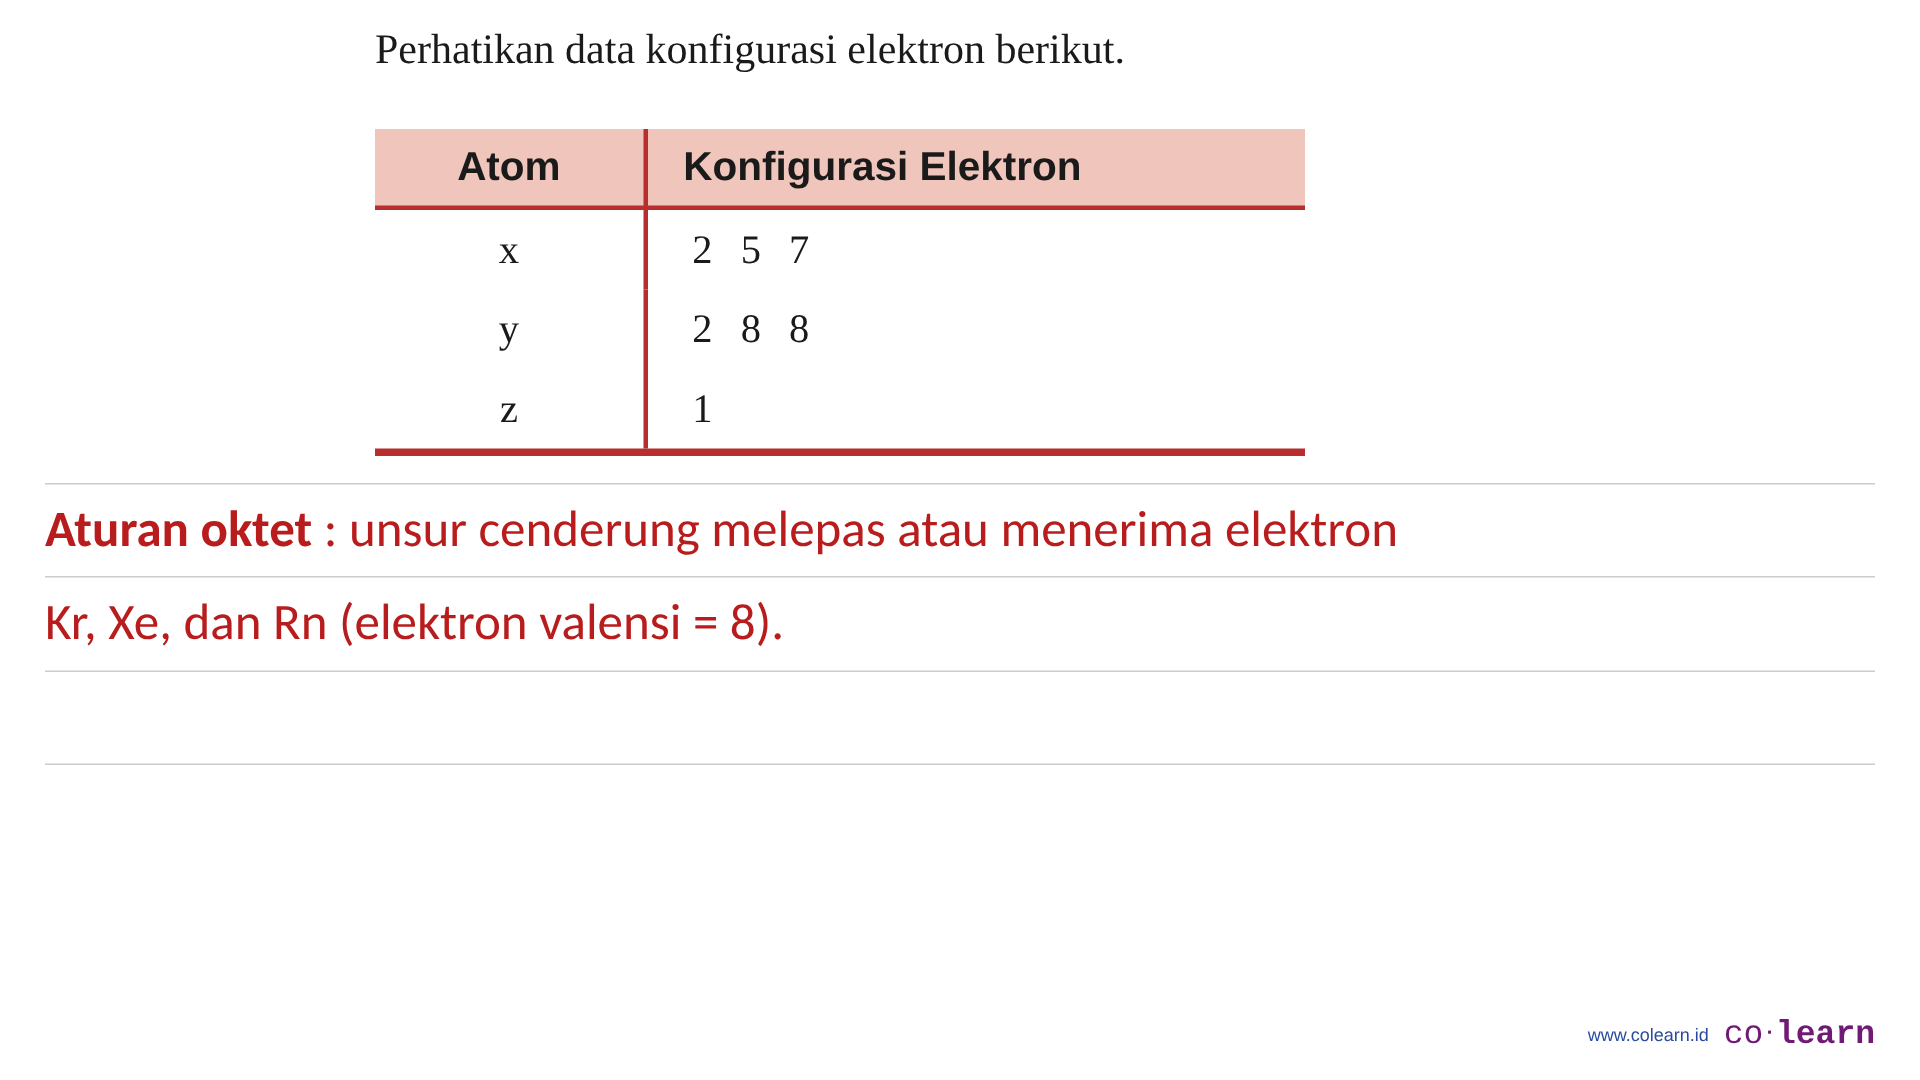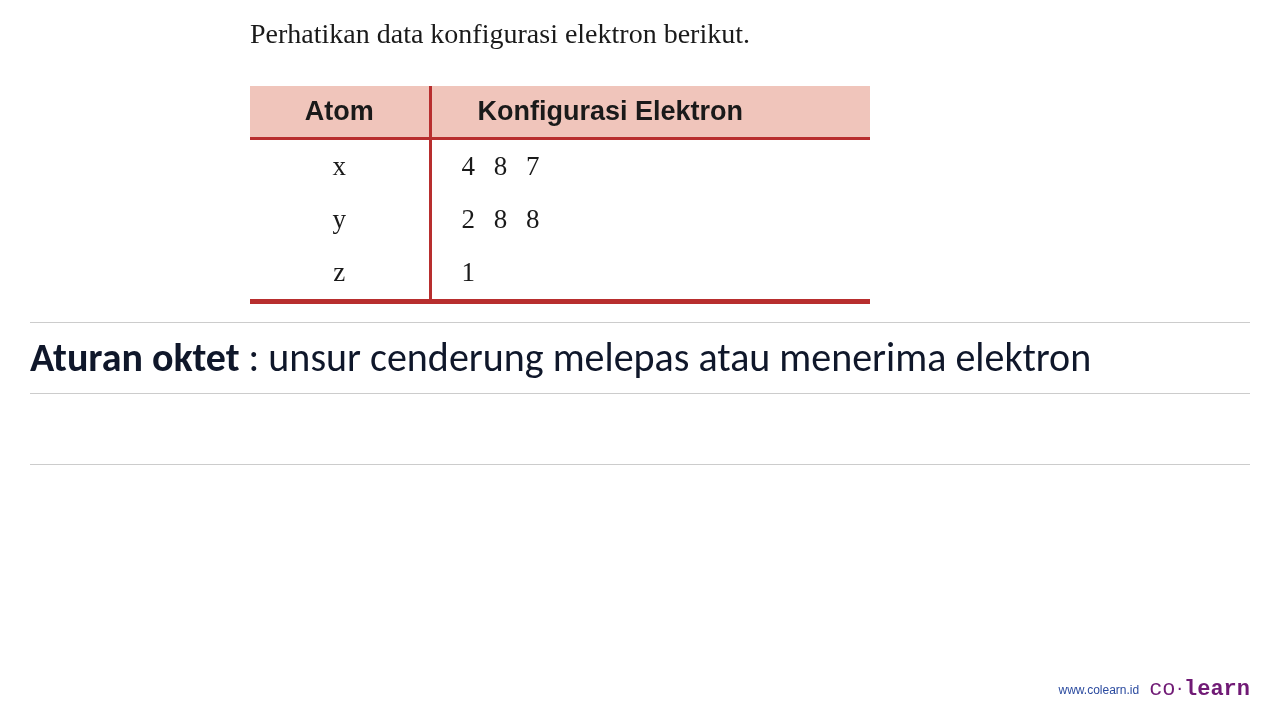--- a/index.html
+++ b/index.html
@@ -39,21 +39,21 @@
       padding: 10px 20px;
       text-align: center;
       border-bottom: 3px solid #b82e2e;
     }
     .data-table thead th:first-child {
       border-right: 3px solid #b82e2e;
       width: 180px;
     }
     .data-table thead th:last-child {
       text-align: left;
-      padding-left: 46px;
+      padding-left: 24px;
     }
     .data-table tbody td {
       font-family: Georgia, serif;
       font-size: 27px;
       padding: 11px 20px;
       color: #1a1a1a;
     }
     .data-table tbody td:first-child {
       border-right: 3px solid #b82e2e;
       text-align: center;
@@ -72,22 +72,22 @@
       font-family: Georgia, serif;
     }
     .explanation-section {
       margin-top: 18px;
       padding: 0 30px;
     }
     .explanation-row {
       border-bottom: 1px solid #ccc;
       padding: 6px 0;
       font-family: Calibri, Arial, sans-serif;
-      font-size: 40px;
-      color: #0f172a;
+      font-size: 34px;
+      color: #b91c1c;
       line-height: 1.45;
     }
     .explanation-row.first {
       border-top: 1px solid #ccc;
     }
     .bold-term {
       font-weight: bold;
     }
     .footer {
       position: absolute;
@@ -127,40 +127,41 @@
     <table class="data-table">
       <thead>
         <tr>
           <th>Atom</th>
           <th>Konfigurasi Elektron</th>
         </tr>
       </thead>
       <tbody>
         <tr>
           <td>x</td>
-          <td>4 8 7</td>
+          <td>2 5 7</td>
         </tr>
         <tr>
           <td>y</td>
           <td>2 8 8</td>
         </tr>
         <tr>
           <td>z</td>
           <td>1</td>
         </tr>
       </tbody>
     </table>
   </div>
 
 </div>
 
 <div class="explanation-section">
   <div class="explanation-row first">
     <span class="bold-term">Aturan oktet</span><span> : unsur cenderung melepas atau menerima elektron</span>
   </div>
+  <div class="explanation-row"> Kr, Xe, dan Rn (elektron valensi = 8).</div>
   <div class="explanation-row">&nbsp;</div>
 </div>
 
 <div class="footer">
   <span class="footer-url">www.colearn.id</span>
   <span class="footer-logo">
     <span class="logo-light">co</span><span class="logo-dot">·</span><span>learn</span>
   </span>
 </div>
 

